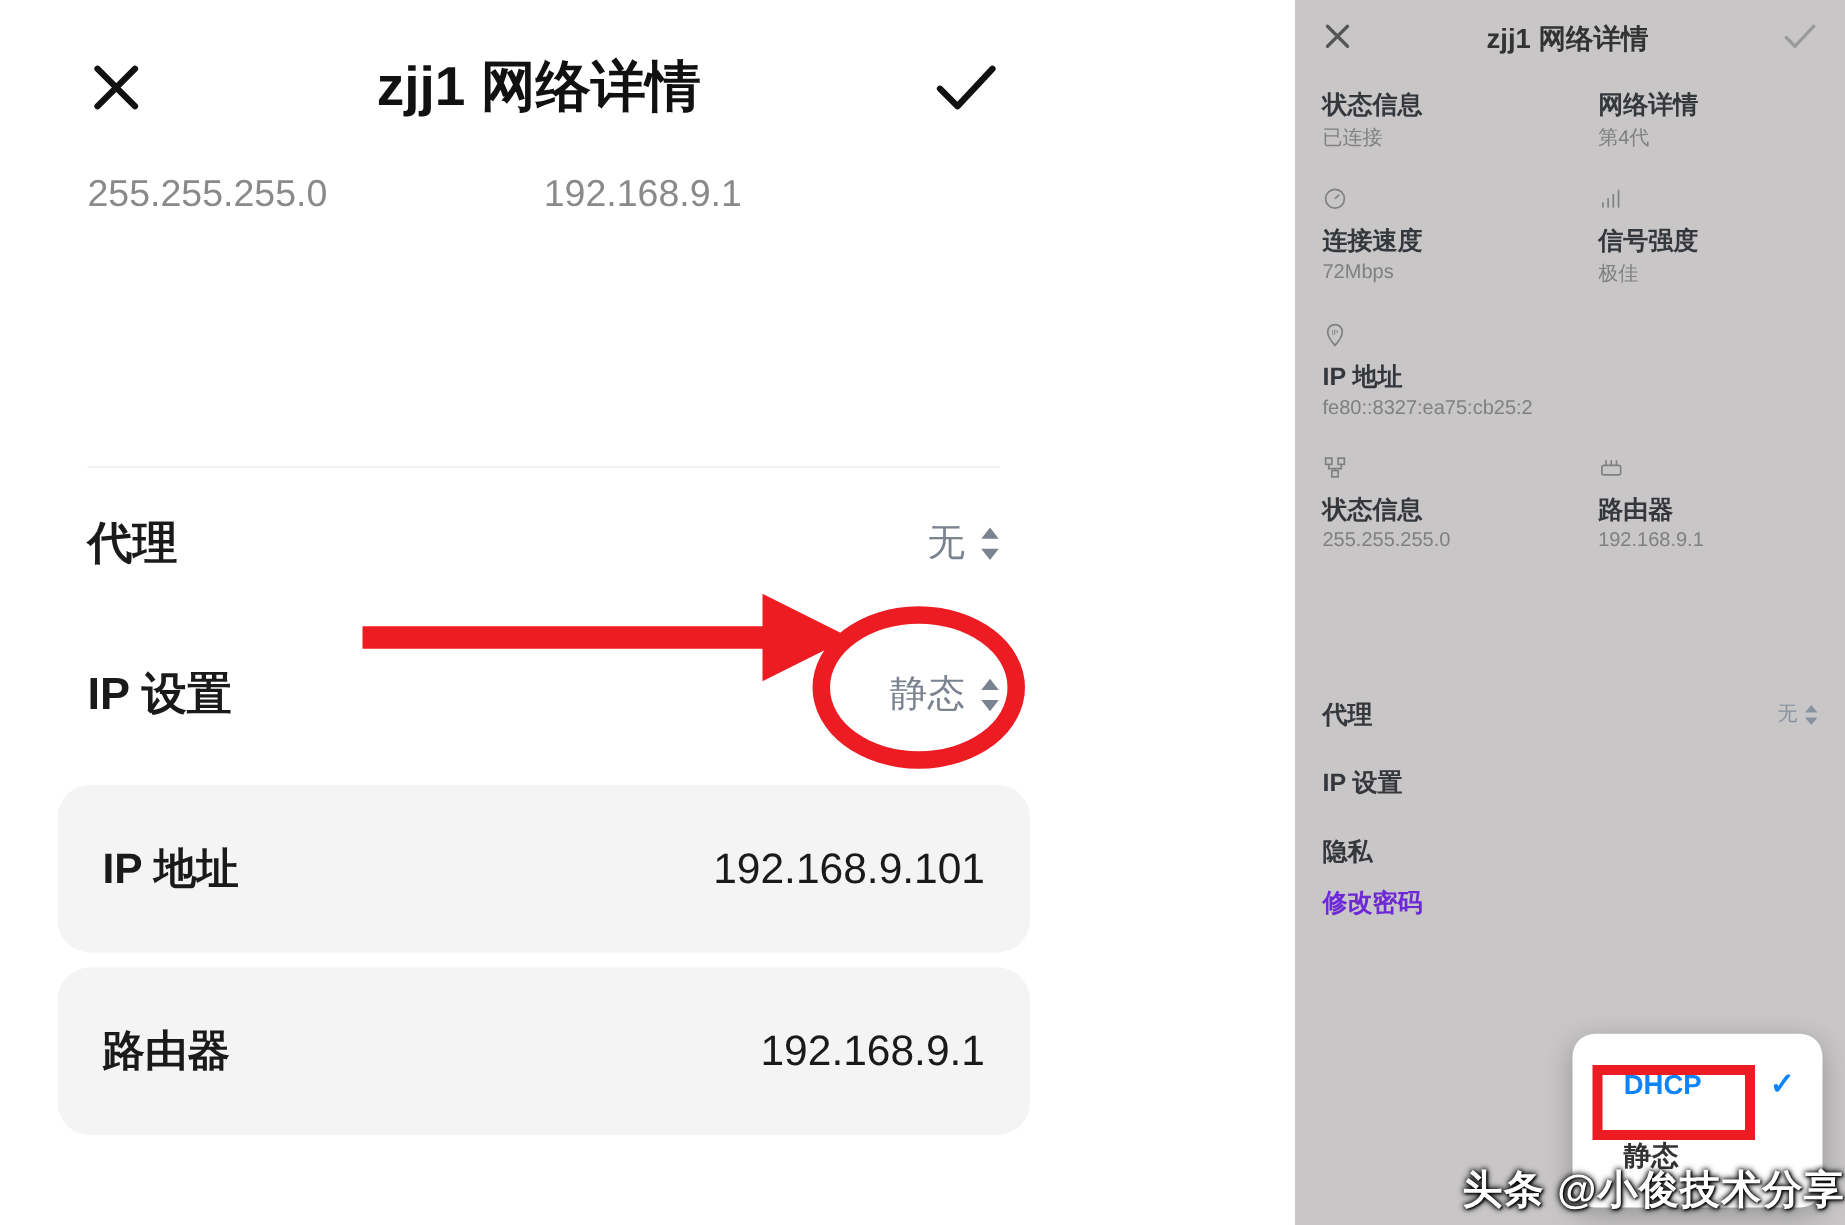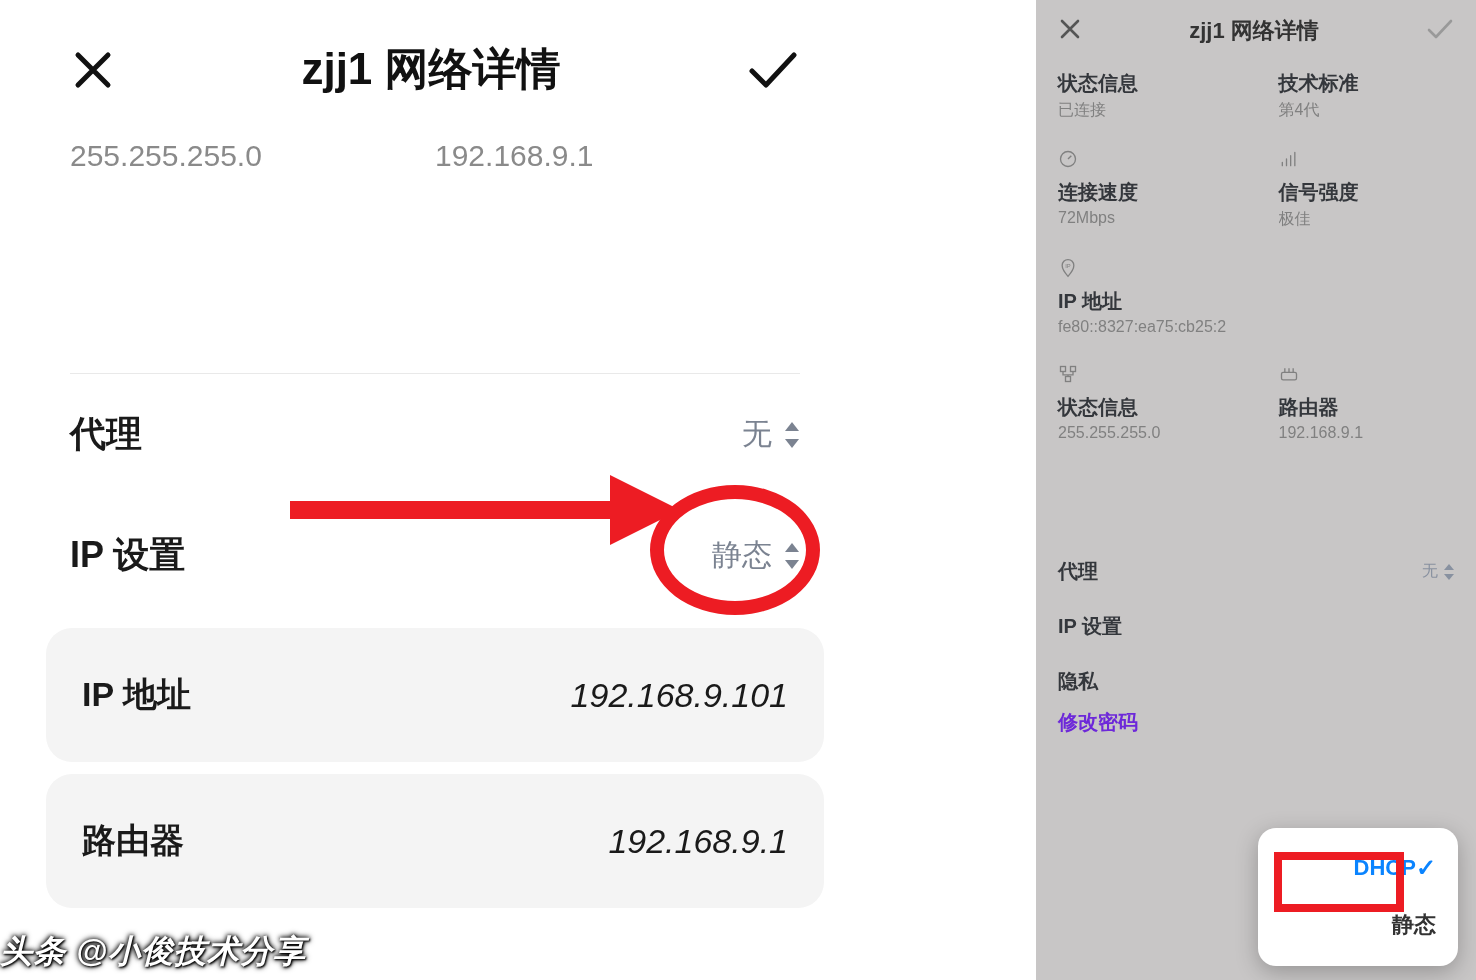--- a/index.html
+++ b/index.html
@@ -92,21 +92,21 @@
     background: #f4f4f4;
     border-radius: 26px;
     padding: 44px 36px;
     display: flex;
     justify-content: space-between;
     align-items: center;
     font-size: 34px;
     color: #1a1a1a;
     font-weight: 600;
   }
-  .card .val { font-weight: 500; font-style: italic; }
+  .card .val { font-weight: 500; }
 
   
   .anno-arrow {
     position: absolute;
     left: 280px;
     top: 460px;
     width: 400px;
     height: 100px;
     z-index: 20;
     pointer-events: none;
@@ -209,25 +209,26 @@
     width: 200px;
     background: #fff;
     border-radius: 18px;
     box-shadow: 0 6px 22px rgba(0,0,0,.25);
     padding: 12px 0;
     z-index: 50;
   }
   .popup-item {
     display: flex;
     align-items: center;
-    justify-content: flex-end;
+    justify-content: space-between;
     padding: 14px 22px;
     font-size: 22px;
     font-weight: 700;
     color: #333;
+    margin-left: 19px;
   }
   .popup-item.selected .txt { color: #0a84ff; }
   .popup-item .chk { color:#0a84ff; font-size:24px; font-weight:700;}
 
   .anno-rect {
     position: absolute;
     right: 72px;
     bottom: 68px;
     width: 130px;
     height: 60px;
@@ -235,29 +236,28 @@
     z-index: 60;
     pointer-events: none;
   }
 
   
   .watermark {
     position: absolute;
     bottom: 6px;
     left: 0;
     width: 100%;
-    text-align: left;
+    text-align: right;
     font-size: 32px;
     font-weight: 700;
     color: #fff;
     text-shadow: 0 0 6px #000, 0 0 4px #000, 1px 1px 2px #000;
     z-index: 200;
     pointer-events: none;
     letter-spacing: 1px;
-    font-style: italic;
   }
 
   
   .mini-icon { width:20px; height:20px; stroke:#808080; fill:none; stroke-width:1.6; }
 </style>
 </head>
 <body>
 
 <div class="left-panel">
   <div class="left-header">
@@ -329,21 +329,21 @@
         </svg>
     </span>
   </div>
 
   <div class="r-row">
     <div class="r-col">
       <div class="r-label">状态信息</div>
       <div class="r-sub">已连接</div>
     </div>
     <div class="r-col">
-      <div class="r-label">技术标准</div>
+      <div class="r-label">网络详情</div>
       <div class="r-sub">第4代</div>
     </div>
   </div>
 
   <div class="r-row">
     <div class="r-col">
       <div class="icon-slot">
         <svg class="mini-icon" viewBox="0 0 24 24">
             <circle cx="12" cy="12" r="9"></circle>
             <path d="M12 12 L16 8"></path>

